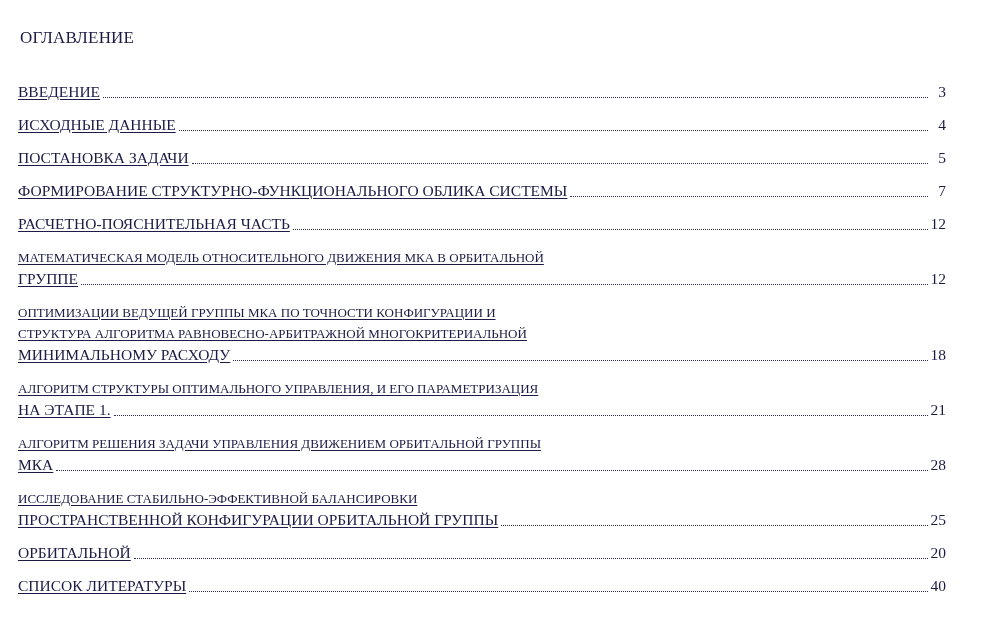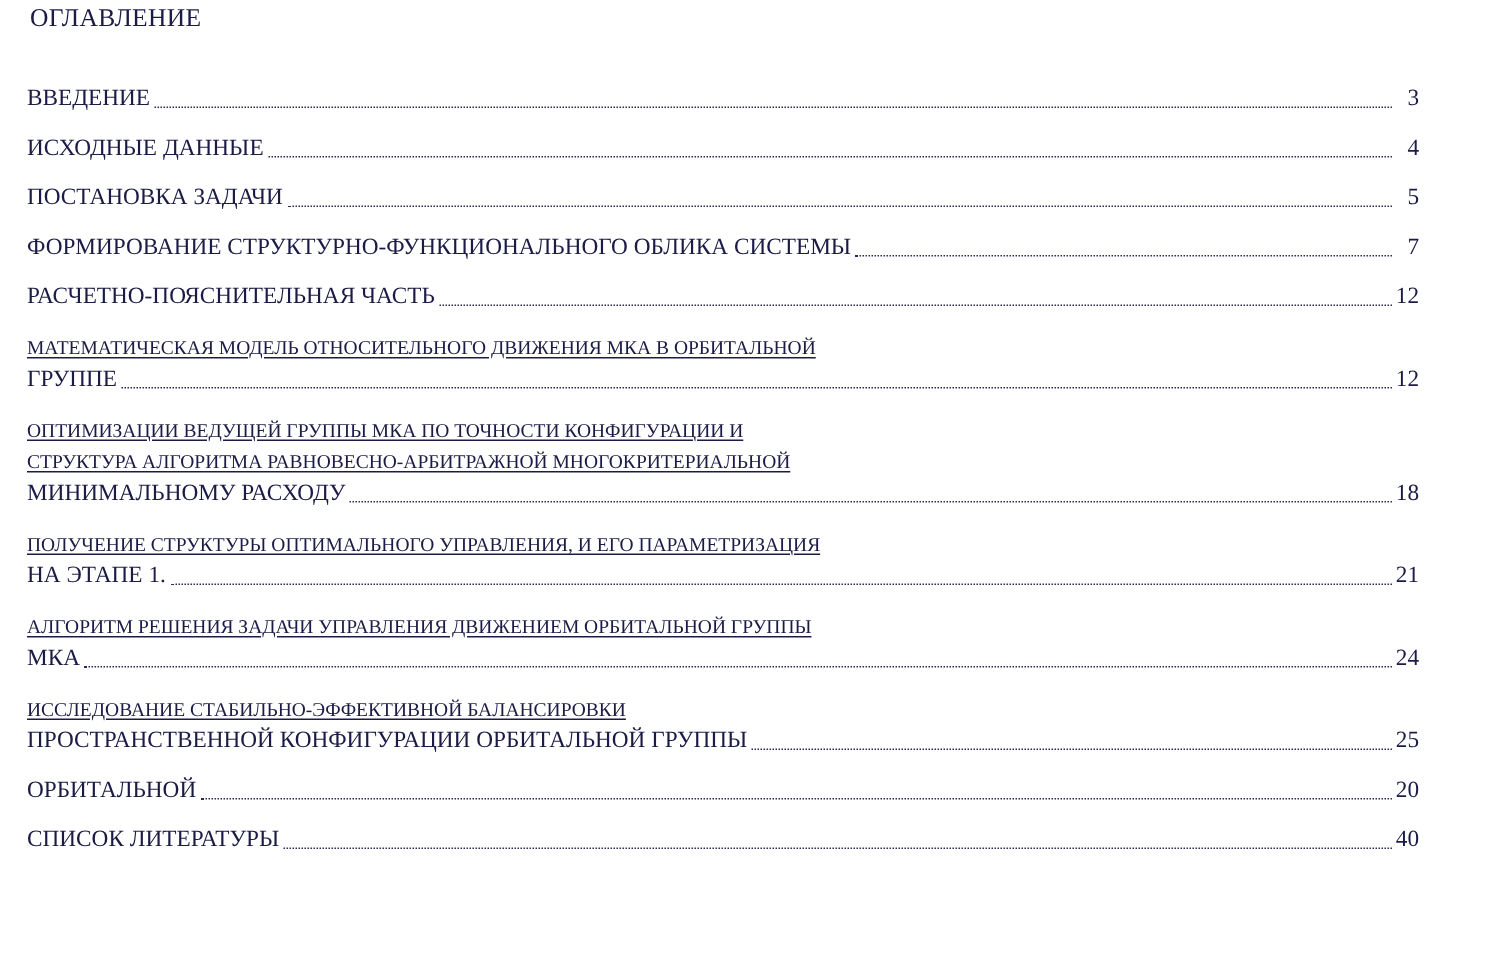--- a/index.html
+++ b/index.html
@@ -12,21 +12,21 @@
     height: 635px;
     font-family: "Liberation Serif", serif;
     color: #1a1a3a;
     overflow: hidden;
   }
   .page {
     position: relative;
     width: 964px;
     height: 635px;
     box-sizing: border-box;
-    padding: 2px 18px 0 18px;
+    padding: 28px 18px 0 18px;
   }
   .toc-title {
     font-size: 17px;
     color: #1b1b46;
     letter-spacing: 0.2px;
     margin: 0 0 34px 2px;
     white-space: nowrap;
   }
   .toc-list {
     margin: 0;
@@ -39,20 +39,21 @@
   }
   .toc-entry .line {
     display: flex;
     align-items: flex-end;
     width: 100%;
   }
   .toc-entry .label {
     font-size: 15.5px;
     line-height: 20px;
     color: #1b1b46;
+    text-decoration: underline;
     text-underline-offset: 2px;
     white-space: nowrap;
   }
   .toc-entry .leader {
     flex: 1 1 auto;
     min-width: 6px;
     margin: 0 1px 4px 3px;
     border-bottom: 1.5px dotted #2a2a55;
     height: 1px;
   }
@@ -139,34 +140,34 @@
       <div class="wrap-row">ОПТИМИЗАЦИИ ВЕДУЩЕЙ ГРУППЫ МКА ПО ТОЧНОСТИ КОНФИГУРАЦИИ И</div>
       <div class="wrap-row">СТРУКТУРА АЛГОРИТМА РАВНОВЕСНО-АРБИТРАЖНОЙ МНОГОКРИТЕРИАЛЬНОЙ</div>
       <div class="line">
         <span class="label">МИНИМАЛЬНОМУ РАСХОДУ</span>
         <span class="leader"></span>
         <span class="page-num">18</span>
       </div>
     </li>
 
     <li class="toc-entry multi">
-      <div class="wrap-row">ПОЛУЧЕНИЕ СТРУКТУРЫ ОПТИМАЛЬНОГО УПРАВЛЕНИЯ, И ЕГО ПАРАМЕТРИЗАЦИЯ</div>
+      <div class="wrap-row">АЛГОРИТМ СТРУКТУРЫ ОПТИМАЛЬНОГО УПРАВЛЕНИЯ, И ЕГО ПАРАМЕТРИЗАЦИЯ</div>
       <div class="line">
         <span class="label">НА ЭТАПЕ 1.</span>
         <span class="leader"></span>
         <span class="page-num">21</span>
       </div>
     </li>
 
     <li class="toc-entry multi">
       <div class="wrap-row">АЛГОРИТМ РЕШЕНИЯ ЗАДАЧИ УПРАВЛЕНИЯ ДВИЖЕНИЕМ ОРБИТАЛЬНОЙ ГРУППЫ</div>
       <div class="line">
         <span class="label">МКА</span>
         <span class="leader"></span>
-        <span class="page-num">24</span>
+        <span class="page-num">28</span>
       </div>
     </li>
 
     <li class="toc-entry multi">
       <div class="wrap-row">ИССЛЕДОВАНИЕ СТАБИЛЬНО-ЭФФЕКТИВНОЙ БАЛАНСИРОВКИ</div>
       <div class="line">
         <span class="label">ПРОСТРАНСТВЕННОЙ КОНФИГУРАЦИИ ОРБИТАЛЬНОЙ ГРУППЫ</span>
         <span class="leader"></span>
         <span class="page-num">25</span>
       </div>

